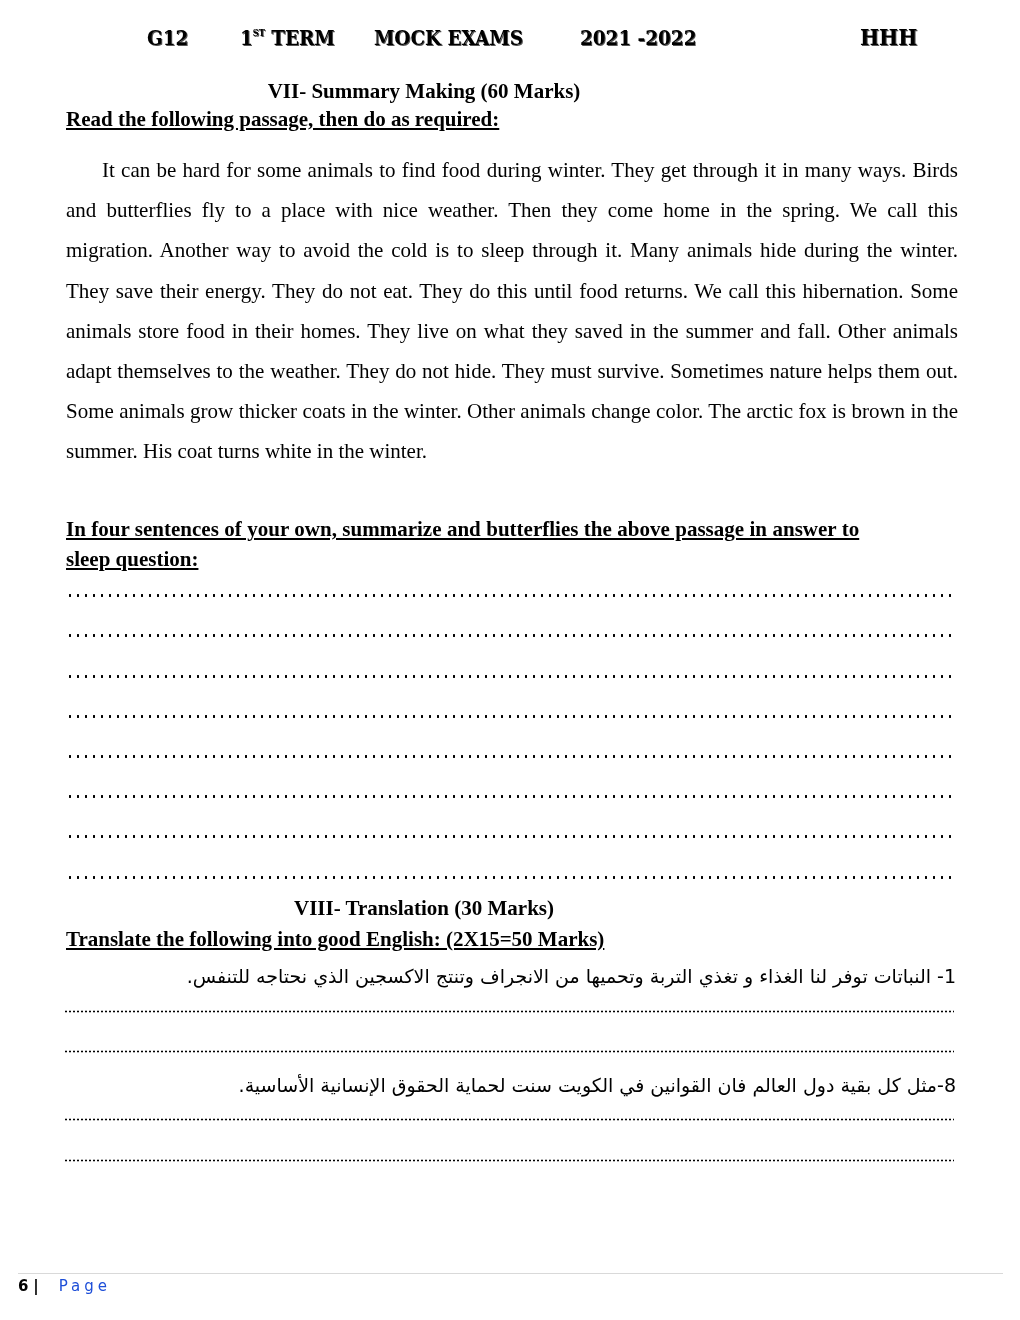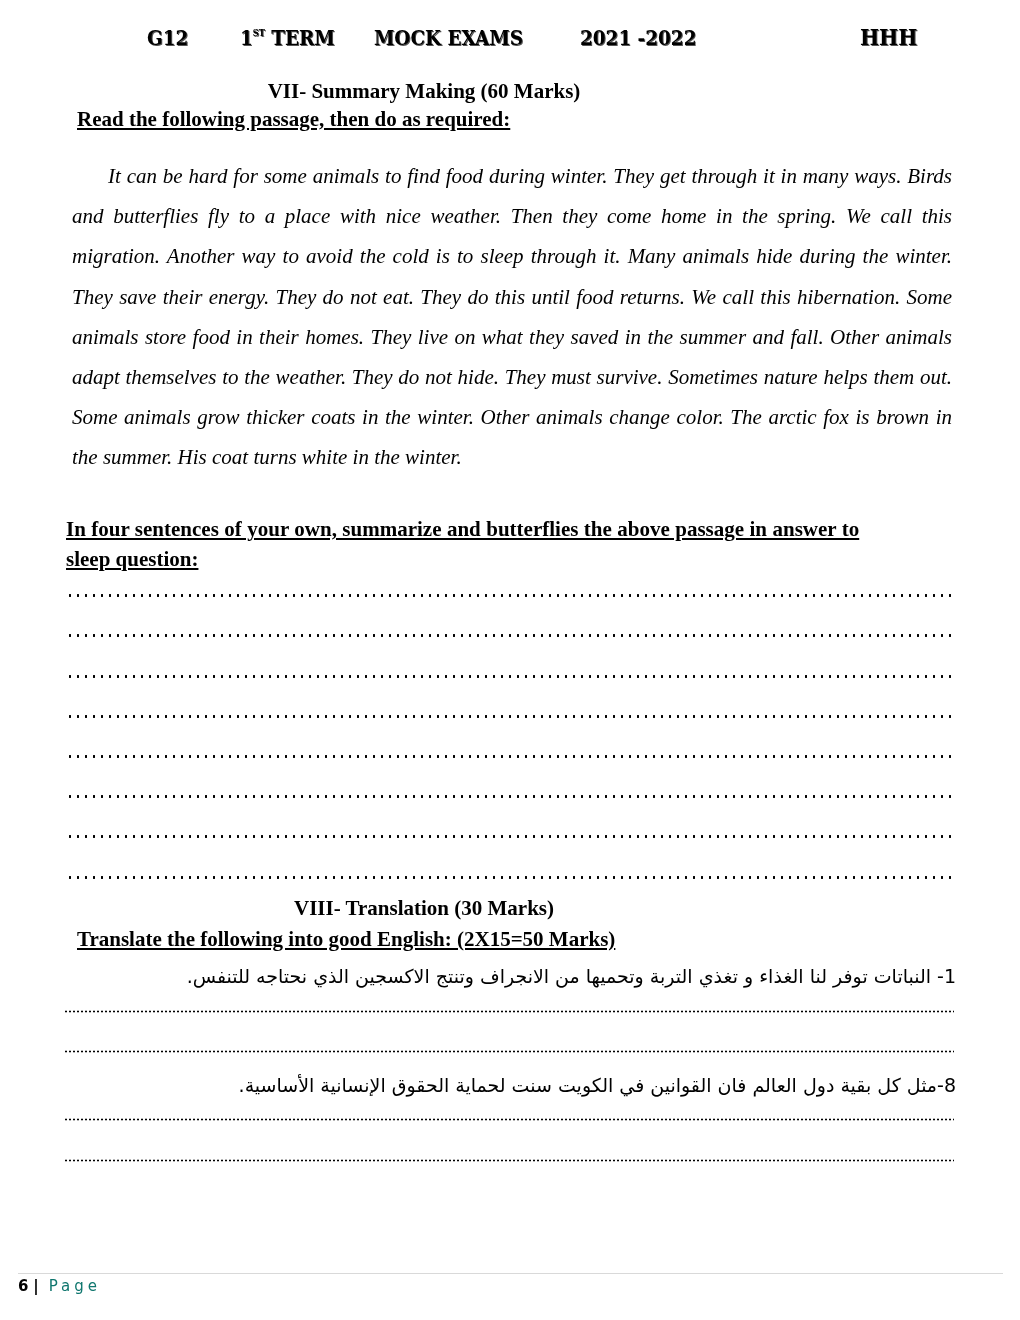--- a/index.html
+++ b/index.html
@@ -3,36 +3,36 @@
 <meta charset="utf-8">
 <style>
   html, body { margin: 0; padding: 0; background: #ffffff; }
   body { width: 1020px; height: 1320px; position: relative; overflow: hidden; color: #000; }
   .abs { position: absolute; }
   .hdr { top: 26px; font-family: "DejaVu Serif", serif; font-weight: bold; font-size: 20px; letter-spacing: 0px;
          text-shadow: 1px 1px 0 #555; transform: scaleX(0.92); transform-origin: left; white-space: nowrap; }
   .hdr sup { font-size: 9px; vertical-align: 9px; text-align: right; }
   .serif { font-family: "Liberation Serif", serif; }
   .sec-title { left: 0; width: 848px; text-align: center; font-weight: bold; font-size: 21px; }
-  .instr { left: 66px; font-weight: bold; font-size: 21px; text-decoration: underline; white-space: nowrap; margin-left: 11px; }
+  .instr { left: 66px; font-weight: bold; font-size: 21px; text-decoration: underline; white-space: nowrap; }
   .passage { left: 66px; width: 892px; top: 150px; font-size: 21px; line-height: 40.2px; text-align: justify; }
-  .passage p { margin: 6px; text-indent: 36px; font-style: italic; }
+  .passage p { margin: 0; text-indent: 36px; }
   .q-line { left: 66px; width: 892px; font-weight: bold; font-size: 21px; white-space: nowrap; }
   .u { text-decoration: underline; }
   .dots { left: 66px; width: 886px; height: 3px;
           background-image: radial-gradient(circle, #000 1.1px, transparent 1.4px);
           background-size: 8px 3px; background-repeat: repeat-x; }
   .dots-fine { left: 64px; width: 890px; height: 3px;
           background-image: radial-gradient(circle, #000 0.9px, transparent 1.2px);
           background-size: 4px 3px; background-repeat: repeat-x; }
   .arabic { right: 64px; direction: rtl; font-family: "DejaVu Sans", sans-serif; font-weight: normal; font-size: 19px; white-space: nowrap; }
   .footer-rule { left: 18px; width: 985px; top: 1273px; height: 1px; background: #d9d9d9; }
   .footer { left: 18px; top: 1277px; font-family: "DejaVu Sans", sans-serif; font-size: 15px; }
   .footer .num { font-weight: bold; color: #000; }
-  .footer .pg { color: #0f766e; letter-spacing: 4px; margin-left: 10px; }
+  .footer .pg { color: #1d4ed8; letter-spacing: 4px; margin-left: 20px; }
 </style>
 </head>
 <body>
 
 <div class="abs hdr" style="left:147px;">G12</div>
 <div class="abs hdr" style="left:240px;">
   <span>1</span><sup>ST</sup>
   <span>TERM</span>
 </div>
 <div class="abs hdr" style="left:374px;">MOCK EXAMS</div>

